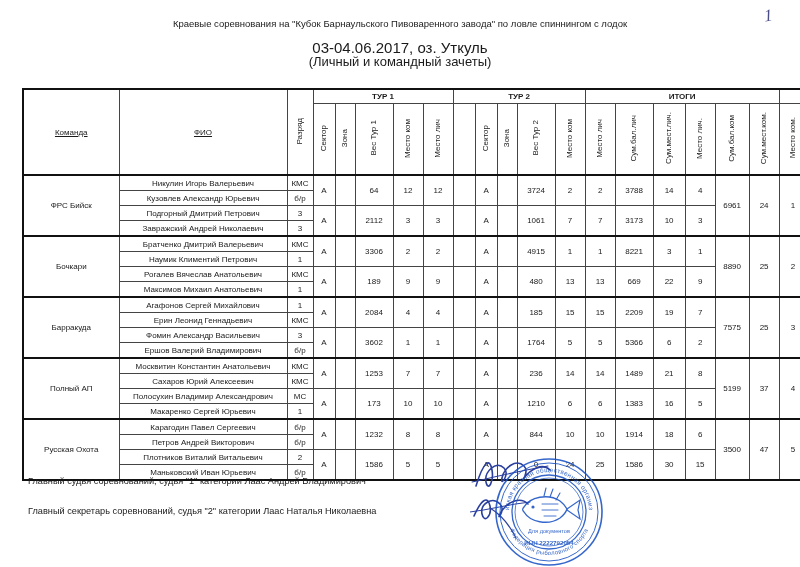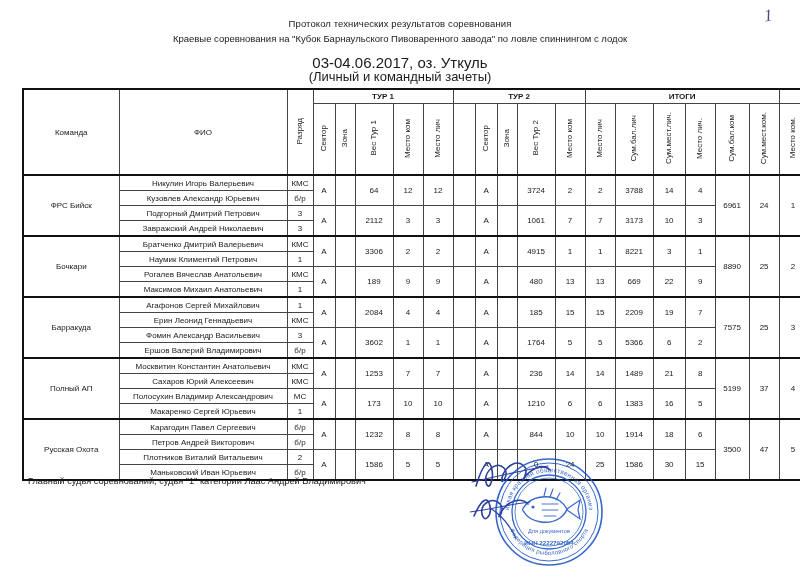--- a/index.html
+++ b/index.html
@@ -102,20 +102,21 @@
   }
   th.vert > span {
     display: inline-block;
     writing-mode: vertical-rl;
     transform: rotate(180deg);
     line-height: 1;
   }
   th.wide {
     font-weight: normal;
     font-size: 9.5px;
+    text-decoration: underline;
   }
 
   
   col.c-team   { width: 96px; }
   col.c-fio    { width: 168px; }
   col.c-razr   { width: 26px; }
   col.c-sec    { width: 22px; }
   col.c-zone   { width: 20px; }
   col.c-ves    { width: 38px; }
   col.c-mk     { width: 30px; }
@@ -183,21 +184,20 @@
   }
 </style>
 </head>
 <body>
 
 <div class="page">
 
   <div class="page-number">1</div>
 
   <div class="titles">
-    <div class="title-main">Протокол технических результатов соревнования</div>
     <div class="title-sub">Краевые соревнования на "Кубок Барнаульского Пивоваренного завода" по ловле спиннингом с лодок</div>
     <div class="title-date">03-04.06.2017, оз. Уткуль</div>
     <div class="title-note">(Личный и командный зачеты)</div>
   </div>
 
   <div class="table-wrap">
     <table class="proto">
       <colgroup>
         <col class="c-team">
           <col class="c-fio">
@@ -489,20 +489,21 @@
           <tr>
             <td class="name">Маньковский Иван Юрьевич</td>
             <td class="num">б/р</td>
           </tr>
         </tbody>
     </table>
   </div>
 
   <div class="signatures">
     <div>Главный судья соревнований, судья "1" категории Лаас Андрей Владимирович</div>
+    <div>Главный секретарь соревнований, судья "2" категории Лаас Наталья Николаевна</div>
   </div>
 
   <svg class="sign-ink" viewBox="0 0 170 90">
     <g fill="none" stroke="#2b3f9e" stroke-width="1.6" stroke-linecap="round">
       <path d="M6,34 C14,8 20,6 22,18 C24,30 18,40 16,30 C14,20 26,8 34,16 C40,22 30,36 32,26 C34,16 46,6 54,14 C60,20 50,32 54,26 C60,18 72,10 80,18"></path>
       <path d="M2,30 C20,26 44,20 78,14" stroke-width="1.1"></path>
       <path d="M4,64 C12,46 18,44 20,54 C22,64 14,72 12,62 C10,52 22,44 30,52 C36,58 26,70 30,62 C36,50 50,44 58,52"></path>
       <path d="M0,60 C18,58 40,52 60,50" stroke-width="1"></path>
       <path d="M20,56 C30,62 40,74 46,86" stroke-width="1.2"></path>
     </g>

